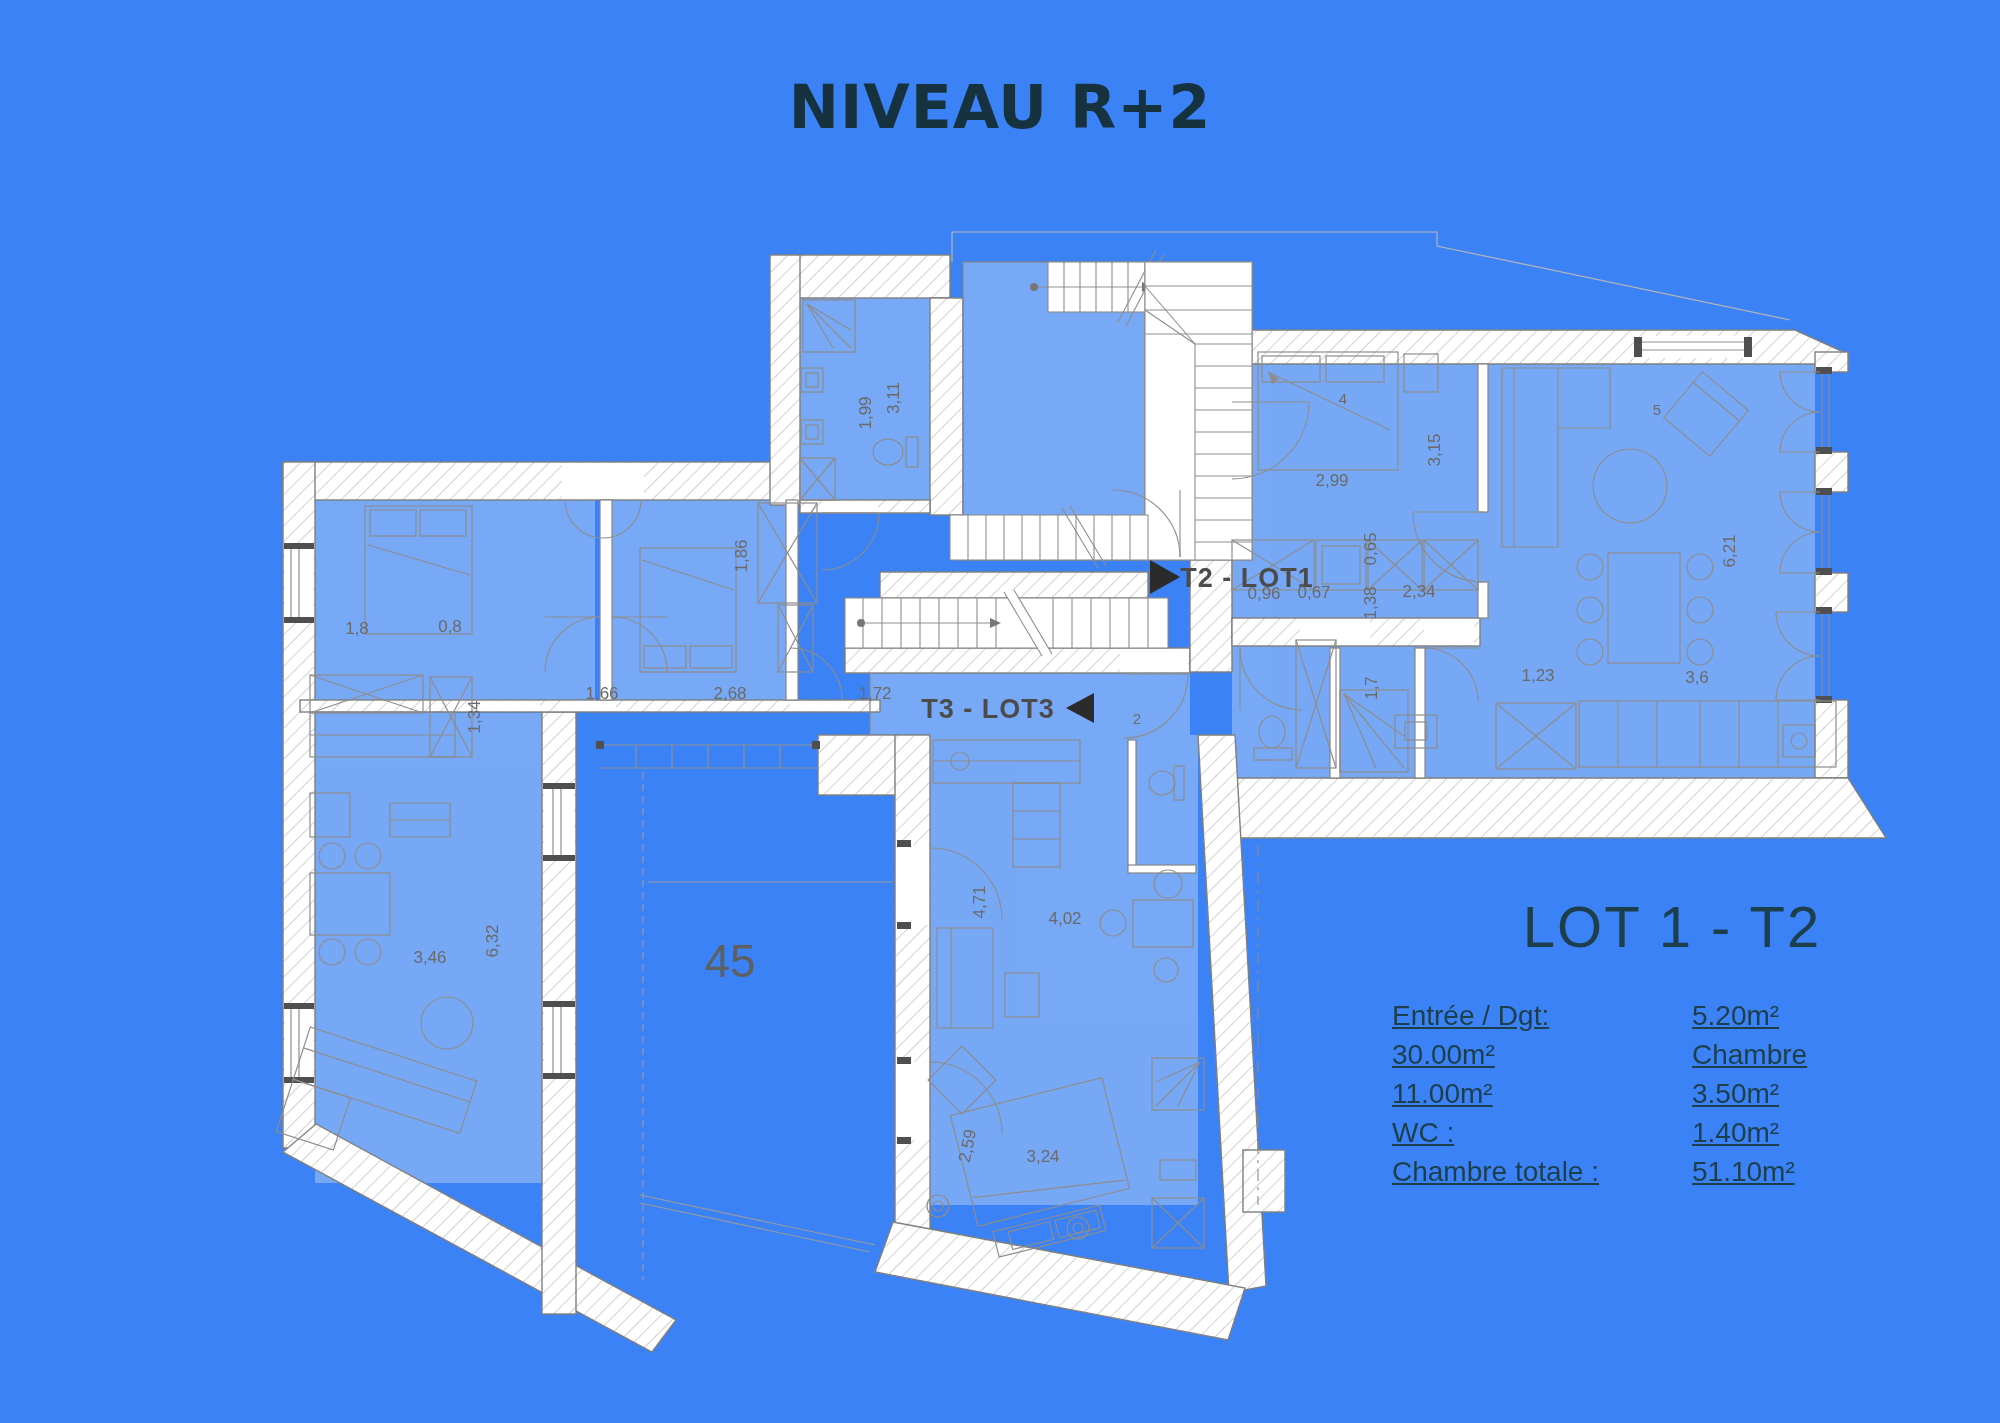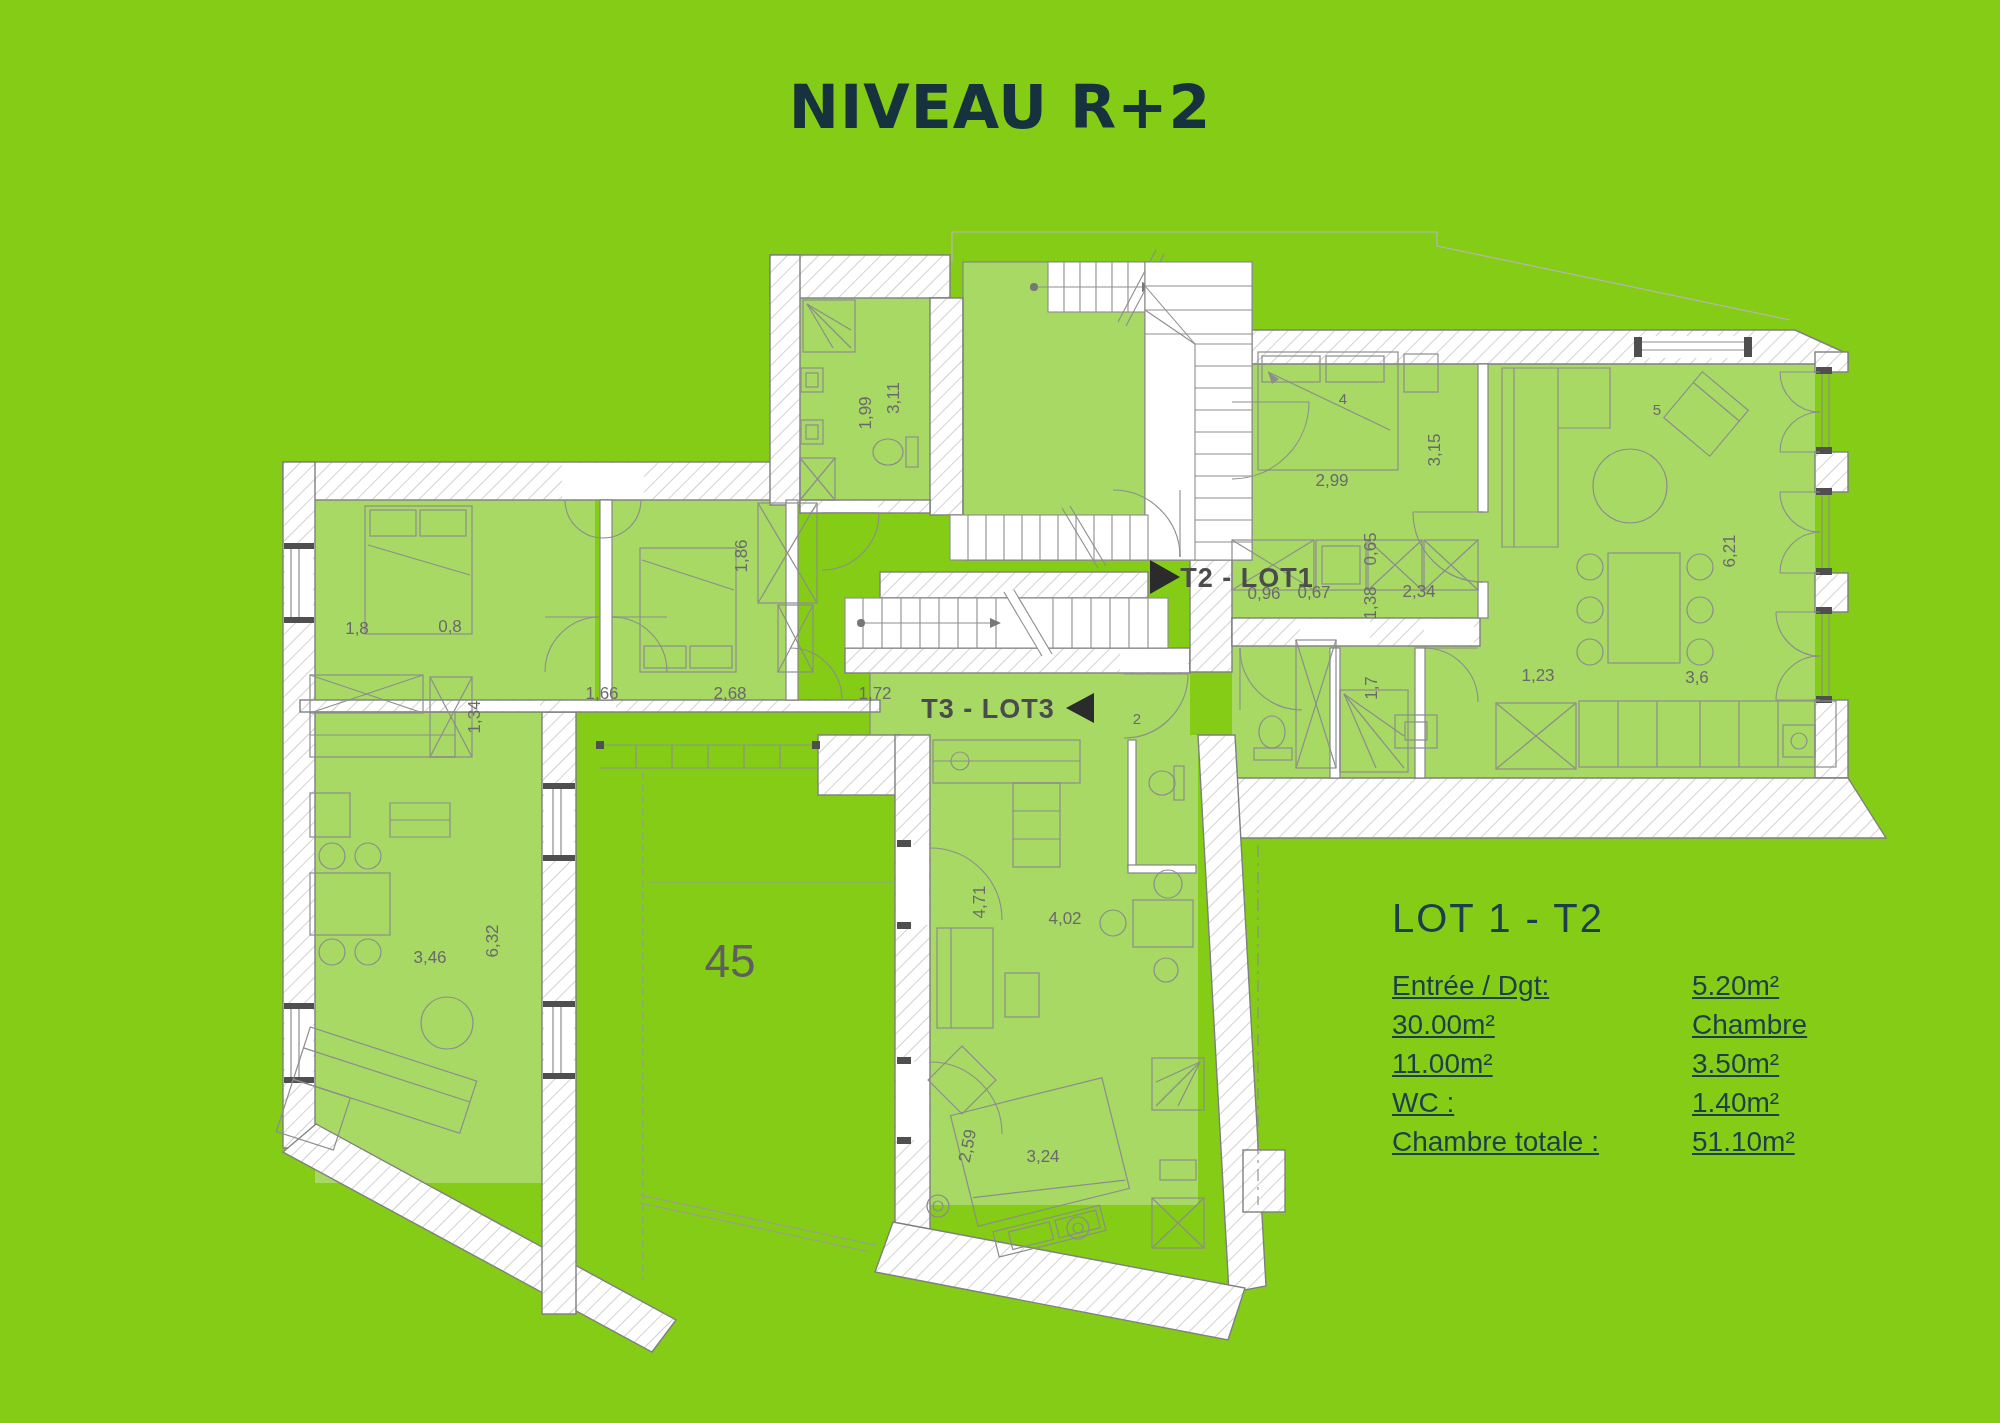--- a/index.html
+++ b/index.html
@@ -1,24 +1,24 @@
 <!DOCTYPE html>
 <html><head>
 <meta charset="utf-8">
 <style>
   html,body{margin:0;padding:0;background:#ffffff;}
-  #page{position:relative;width:2000px;height:1423px;background:#84cc16;overflow:hidden;
+  #page{position:relative;width:2000px;height:1423px;background:#3b82f6;overflow:hidden;
         font-family:"Liberation Sans",sans-serif;}
   #plan-title{position:absolute;top:72px;left:0;width:100%;text-align:center;
         font-family:"DejaVu Sans",sans-serif;font-weight:900;font-size:60px;
         letter-spacing:1px;color:#16323e;}
   #plan-svg{position:absolute;top:0;left:0;}
   #lot-panel{position:absolute;left:1392px;top:898px;width:560px;color:#1d3e4b;}
-  #lot-panel .lp-title{font-size:40px;font-weight:300;letter-spacing:2px;line-height:1;
-        margin-bottom:28px;}
+  #lot-panel .lp-title{font-size:58px;font-weight:300;letter-spacing:2px;line-height:1;
+        margin-bottom:40px;text-align:center;}
   #lot-panel .lp-rows{display:grid;grid-template-columns:300px auto;row-gap:0px;
         font-size:28px;line-height:39px;text-decoration:underline;}
   #lot-panel .lp-rows span{white-space:pre;}
   text{font-family:"Liberation Sans",sans-serif;}
   .dim{font-size:17px;fill:#6a6a6a;}
   .unit-lbl{font-size:27px;font-weight:bold;fill:#4b4b4b;letter-spacing:1px;}
   .big-num{font-size:46px;fill:#5f5f5f;}
   .tag{font-size:15px;fill:#6a6a6a;}
 </style>
 </head>

